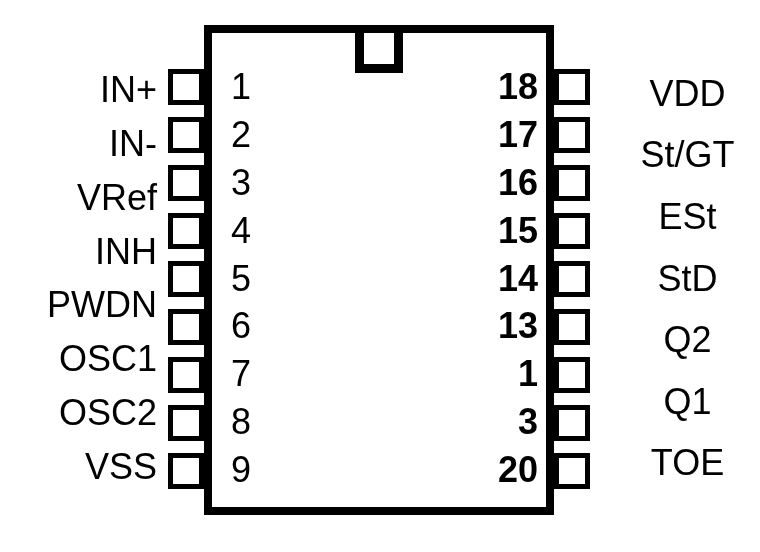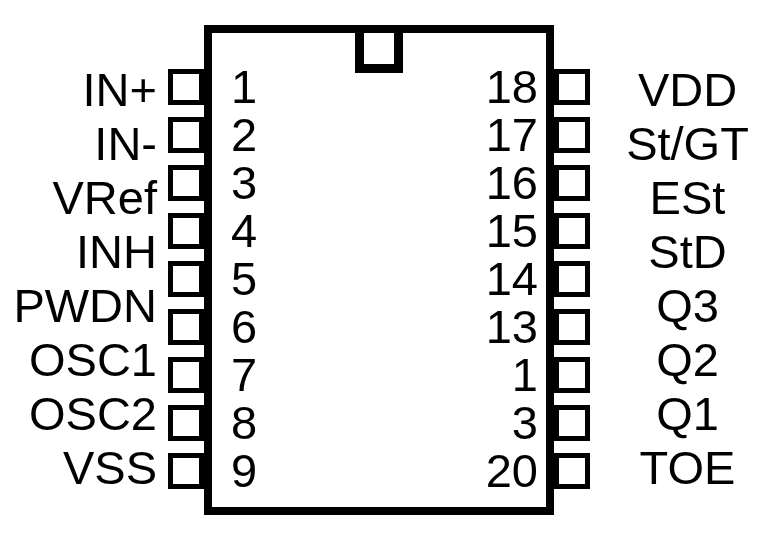--- a/index.html
+++ b/index.html
@@ -4,21 +4,21 @@
 <style>
   :root { --line: #000000; --bg: #ffffff; }
   * { margin: 0; padding: 0; box-sizing: border-box; }
   html, body { background: var(--bg); }
   .canvas {
     position: relative;
     width: 760px;
     height: 552px;
     background: var(--bg);
     font-family: "Liberation Sans", sans-serif;
-    font-size: 47px;
+    font-size: 36px;
     color: var(--line);
     overflow: hidden;
     border-radius: 15px;
   }
   
   .chip {
     position: absolute;
     left: 204px; top: 25px;
     width: 350px; height: 490px;
     border: 8px solid var(--line);
@@ -43,21 +43,21 @@
   .trow {
     flex: 1;
     display: flex;
     align-items: center;
     line-height: 1;
     white-space: nowrap;
   }
   .alignR { justify-content: flex-end; }
   .col-left-labels   { left: 0;     width: 157px; }
   .col-left-numbers  { left: 231px; width: 90px;  }
-  .col-right-numbers { left: 438px; width: 100px; }
+  .col-right-numbers { left: 438px; width: 100px; font-weight: bold; }
   .col-right-labels  { left: 615px; width: 145px; align-items: center; }
   
   .pinstack {
     position: absolute;
     top: 69px; height: 420px;
     width: 36px;
     display: flex;
     flex-direction: column;
     justify-content: space-between;
   }
@@ -134,19 +134,18 @@
     <div class="pinbox"></div>
     <div class="pinbox"></div>
     <div class="pinbox"></div>
   </div>
 
   <div class="stack col-right-labels">
     <div class="trow">VDD</div>
     <div class="trow">St/GT</div>
     <div class="trow">ESt</div>
     <div class="trow">StD</div>
-    <div class="trow">Q3</div>
     <div class="trow">Q2</div>
     <div class="trow">Q1</div>
     <div class="trow">TOE</div>
   </div>
 
 </div>
 
 </body></html>

